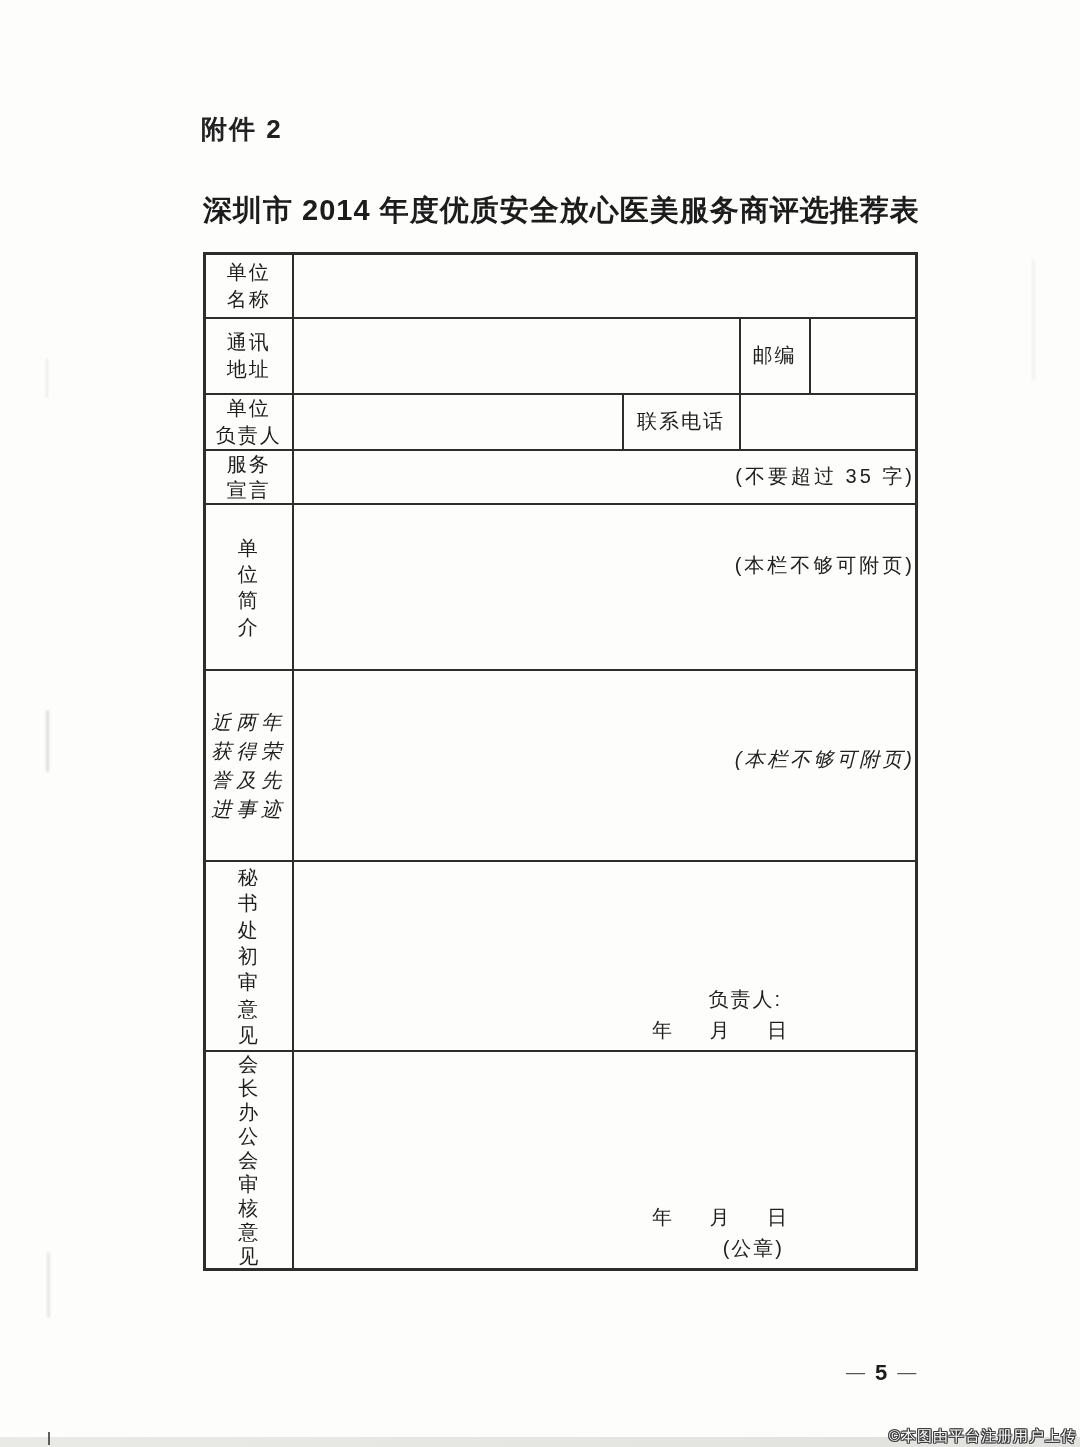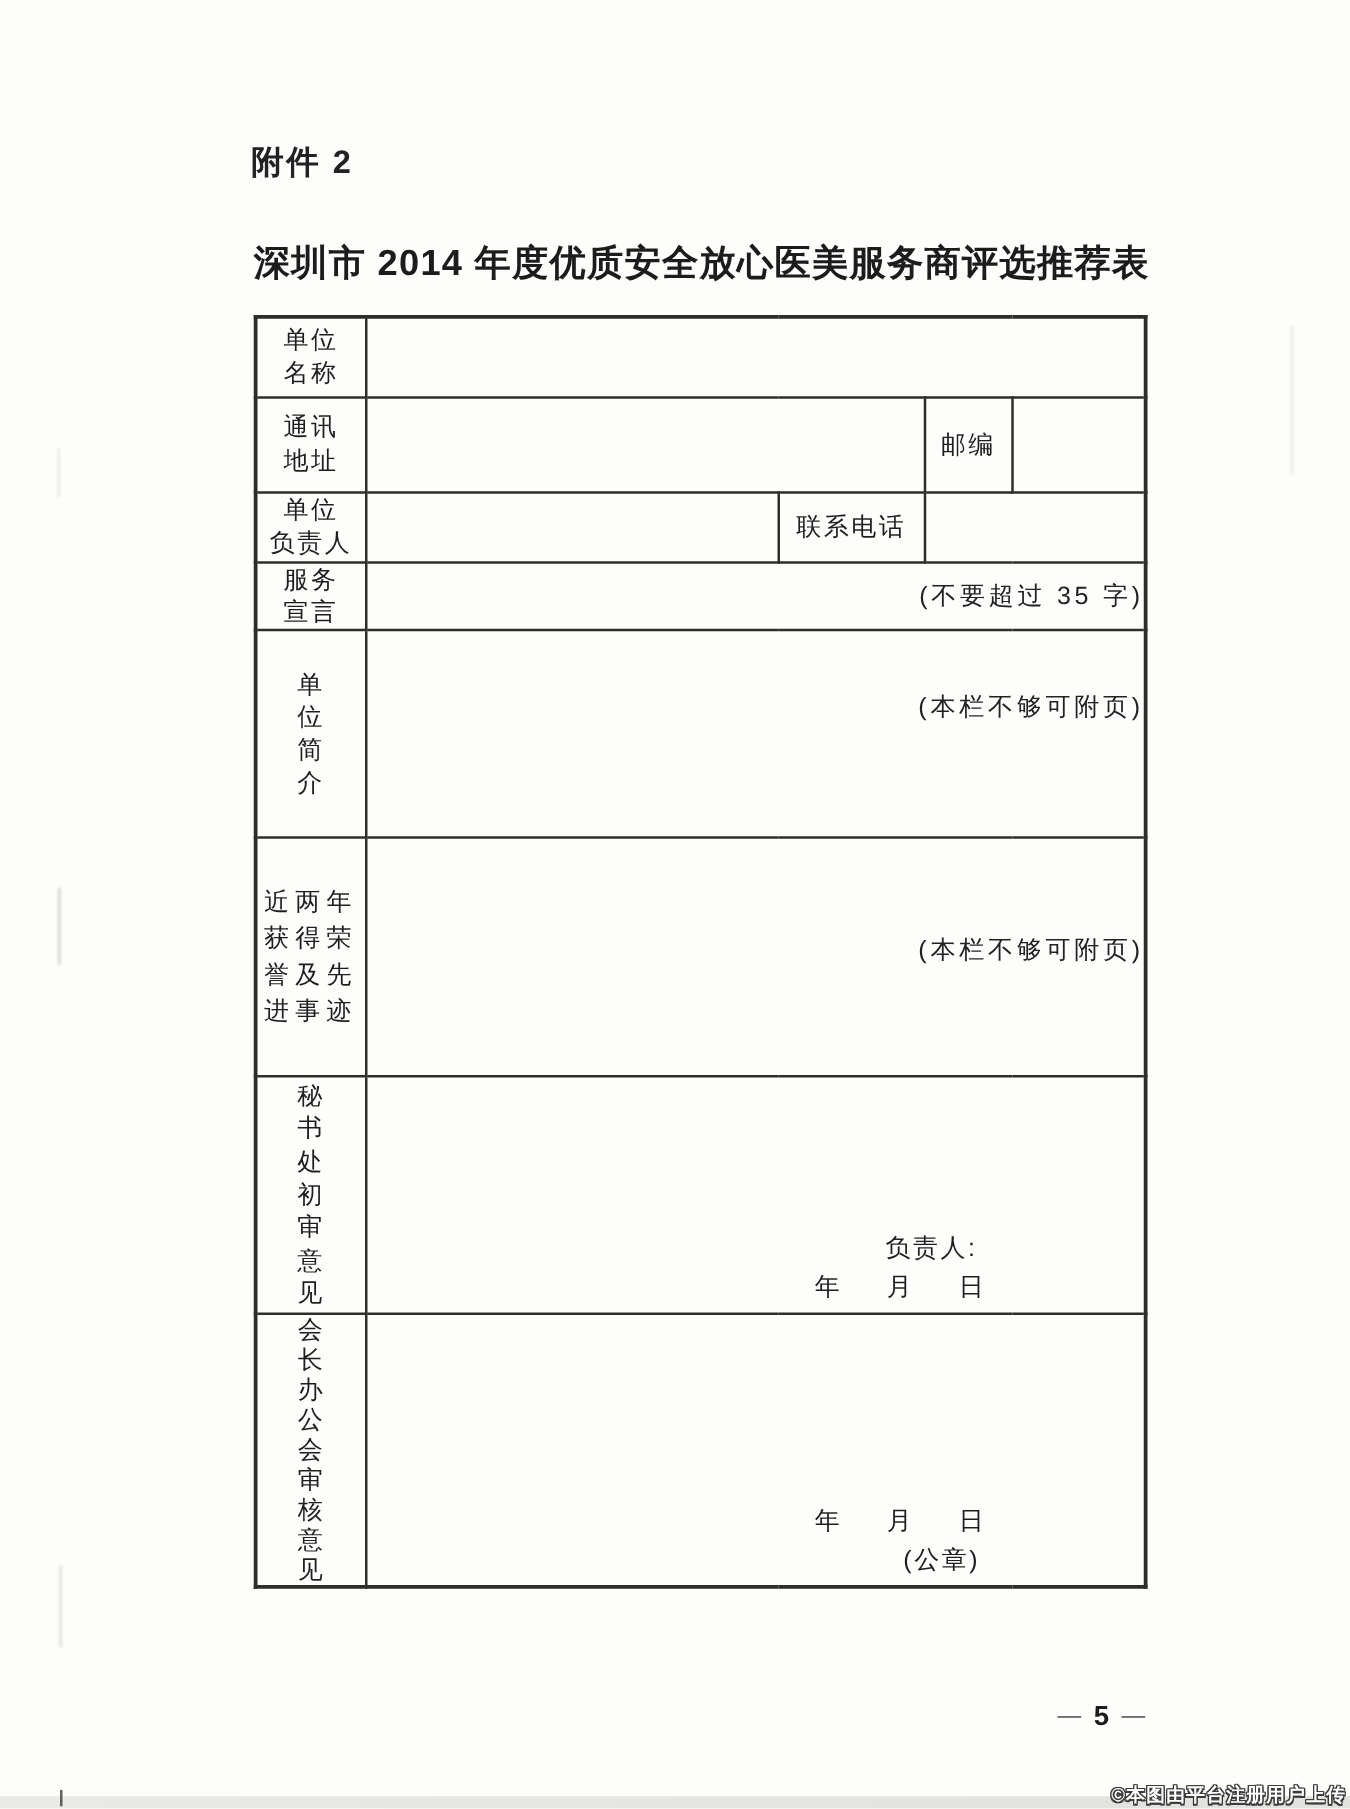--- a/index.html
+++ b/index.html
@@ -68,42 +68,42 @@
     padding-left:22px;letter-spacing:3px;font-size:20px;color:#222;
   }
   .hint.up{position:relative;top:-22px;}
   .hint.mid{position:relative;top:-6px;}
   td.small-lbl{text-align:center;letter-spacing:2px;}
   tr.r1{height:64px;}
   tr.r2{height:76px;}
   tr.r3{height:56px;}
   tr.r4{height:52px;}
   tr.r5{height:166px;}
-  tr.r6{height:191px;}
+  tr.r6{height:191px;font-style:italic;}
   tr.r7{height:190px;}
   tr.r8{height:217px;}
   td.rel{position:relative;}
   .sig-block{
     position:absolute;right:127px;bottom:4px;
     text-align:right;line-height:1.55;font-size:20px;
   }
   .sig-block .who{letter-spacing:2px;padding-right:6px;}
   .date-line{word-spacing:30px;letter-spacing:1px;}
   .seal{letter-spacing:2px;padding-right:4px;}
 
   .footer{
     position:absolute;left:836px;top:1360px;
     font-size:22px;color:#1c1c1c;white-space:nowrap;
   }
   .footer .dash{color:#555;font-weight:normal;margin:0 10px;font-size:19px;position:relative;top:-2px;}
   .footer .num{font-weight:bold;}
 
   .watermark{
     position:absolute;right:3px;bottom:1px;
-    font-size:15px;font-weight:bold;color:#ffffff;letter-spacing:1px;
+    font-size:15px;font-weight:normal;color:#ffffff;letter-spacing:1px;
     text-shadow:1px 1px 0 #3c3c3c,-1px -1px 0 #3c3c3c,1px -1px 0 #3c3c3c,-1px 1px 0 #3c3c3c,0 1px 0 #3c3c3c,0 -1px 0 #3c3c3c,1px 0 0 #3c3c3c,-1px 0 0 #3c3c3c;
     padding-left:30px;
   }
 </style>
 </head>
 <body>
 
 <div class="page">
 
   <div class="attachment">附件 2</div>

